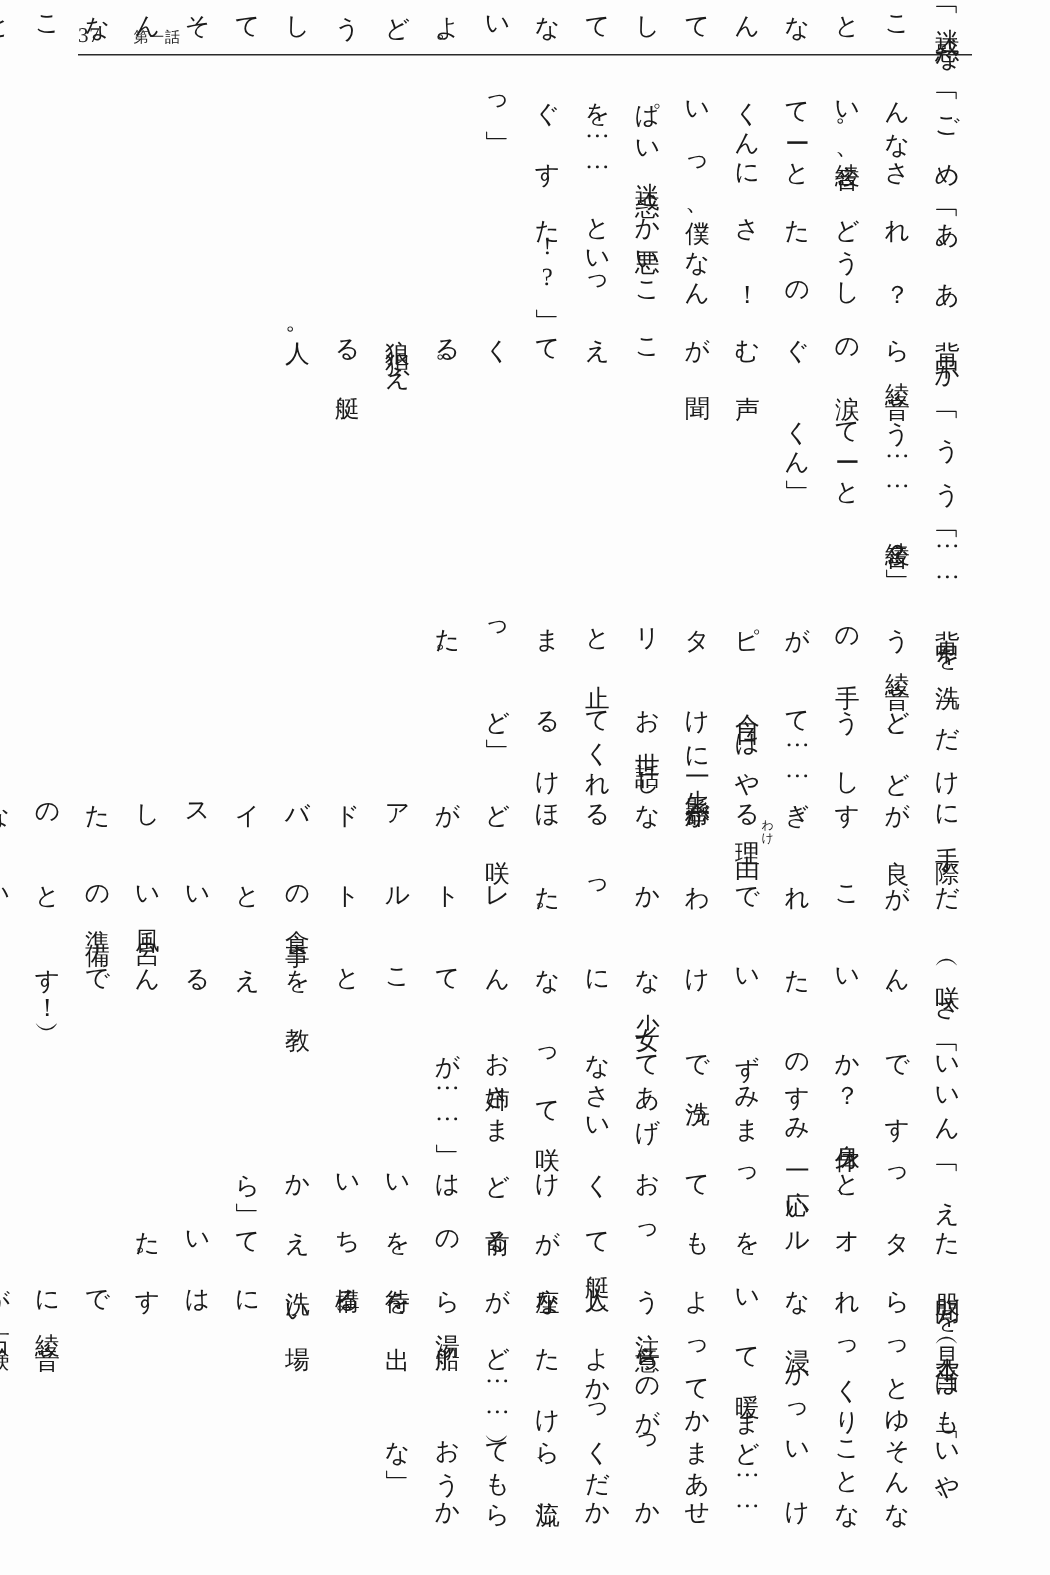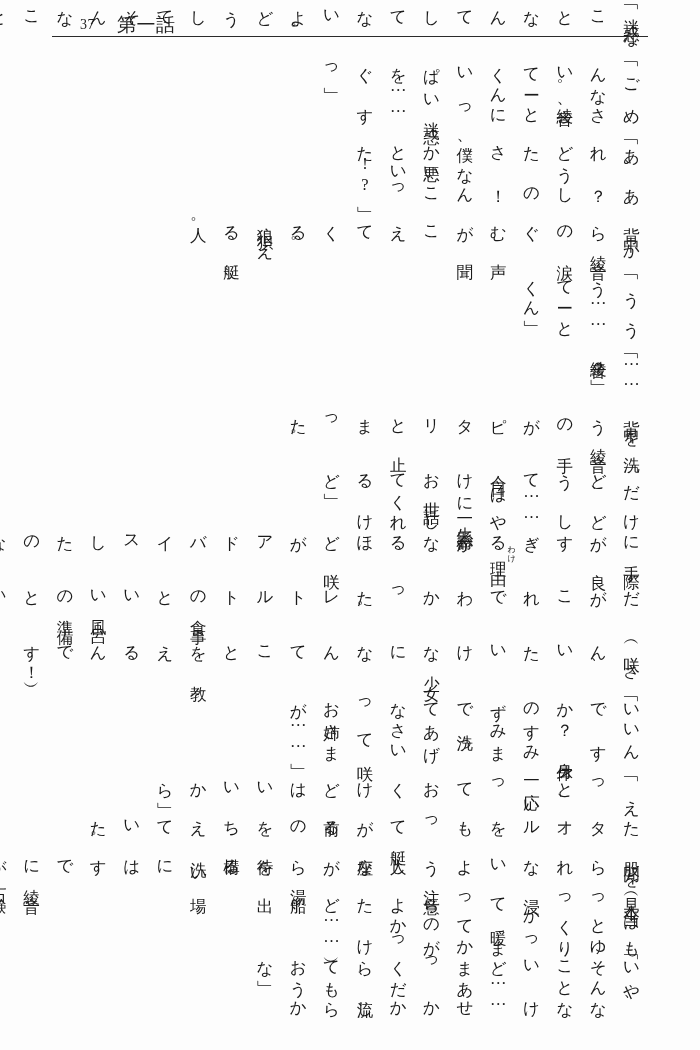--- a/index.html
+++ b/index.html
@@ -30,28 +30,27 @@
     top: 10px;
     left: 52px;
     right: 52px;
     height: 30px;
     display: flex;
     align-items: center;
     gap: 22px;
     font-size: 13.5px;
     letter-spacing: 0.5px;
     color: #222;
-    margin-left: 28px;
   }
   .header .page-number {
     font-size: 14px;
     font-family: "Liberation Serif", serif;
   }
   .header .chapter {
-    font-size: 19px;
+    font-size: 10px;
   }
   .header .running-title {
     font-size: 13px;
   }
   .rule {
     position: absolute;
     top: 36px;
     left: 52px;
     right: 52px;
     height: 1px;

